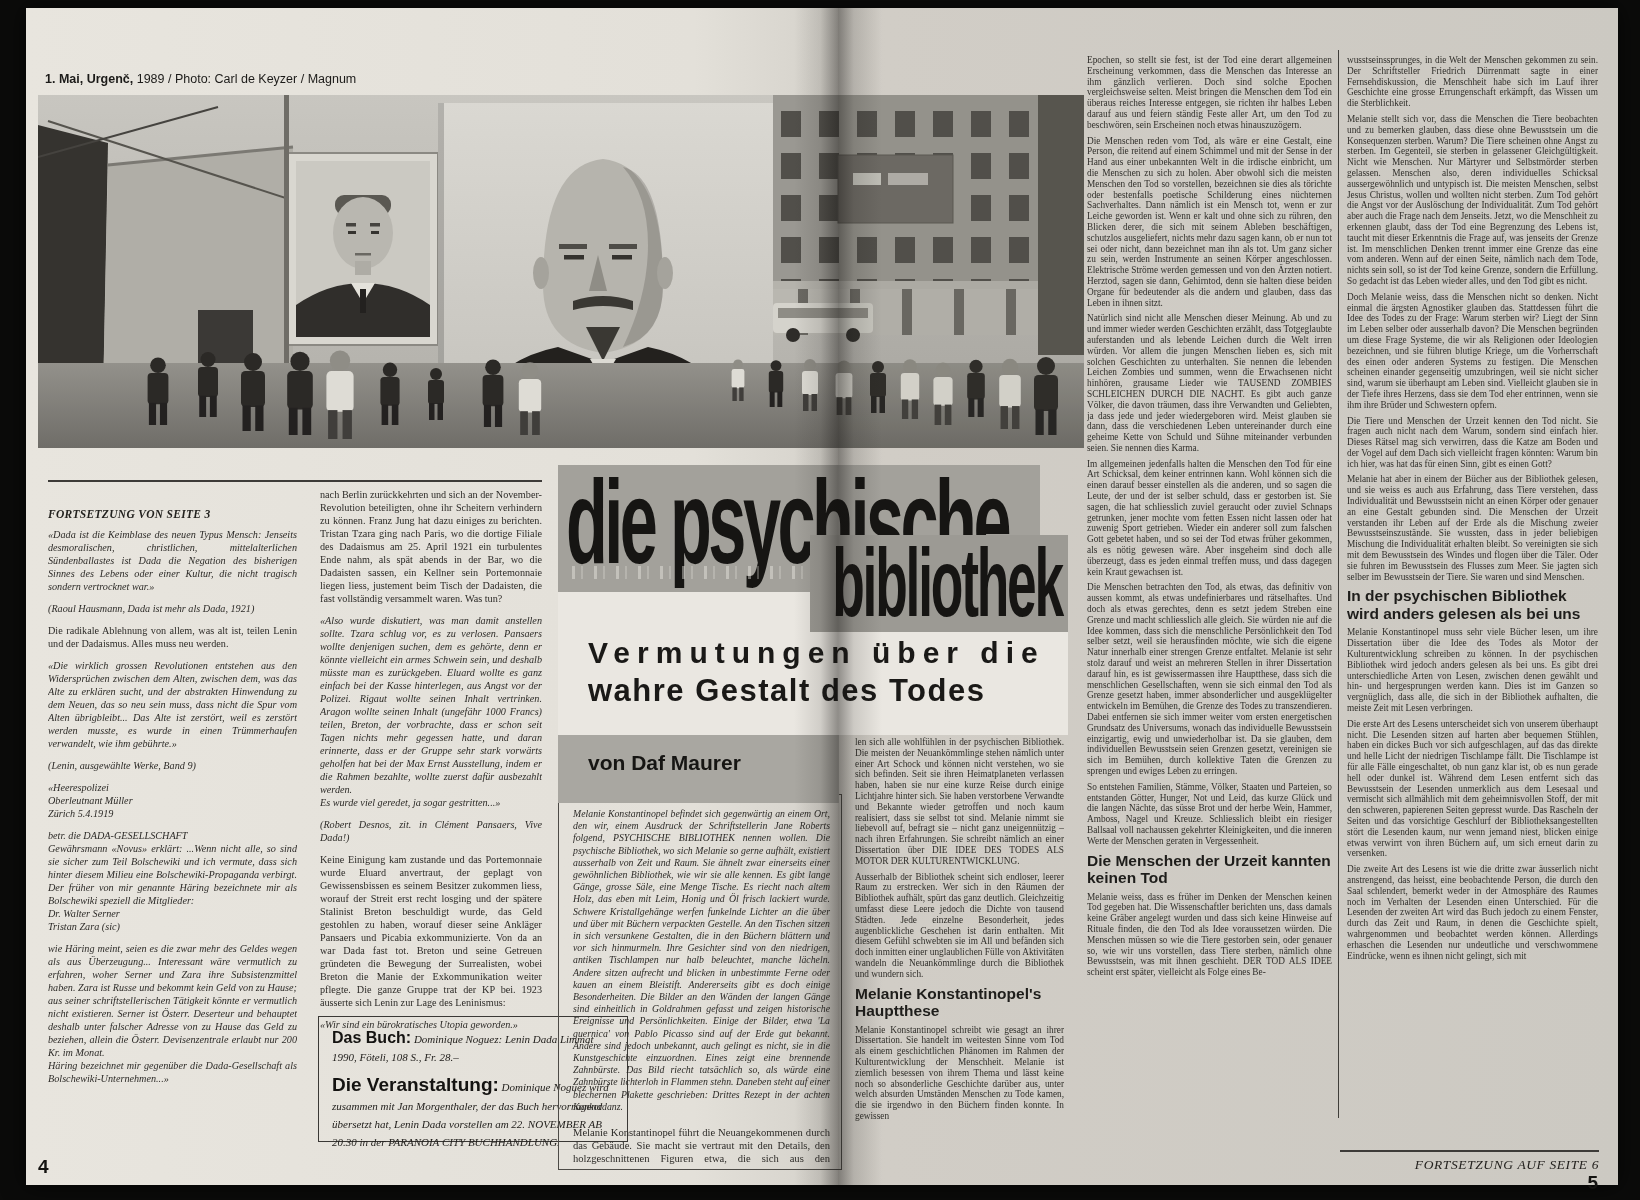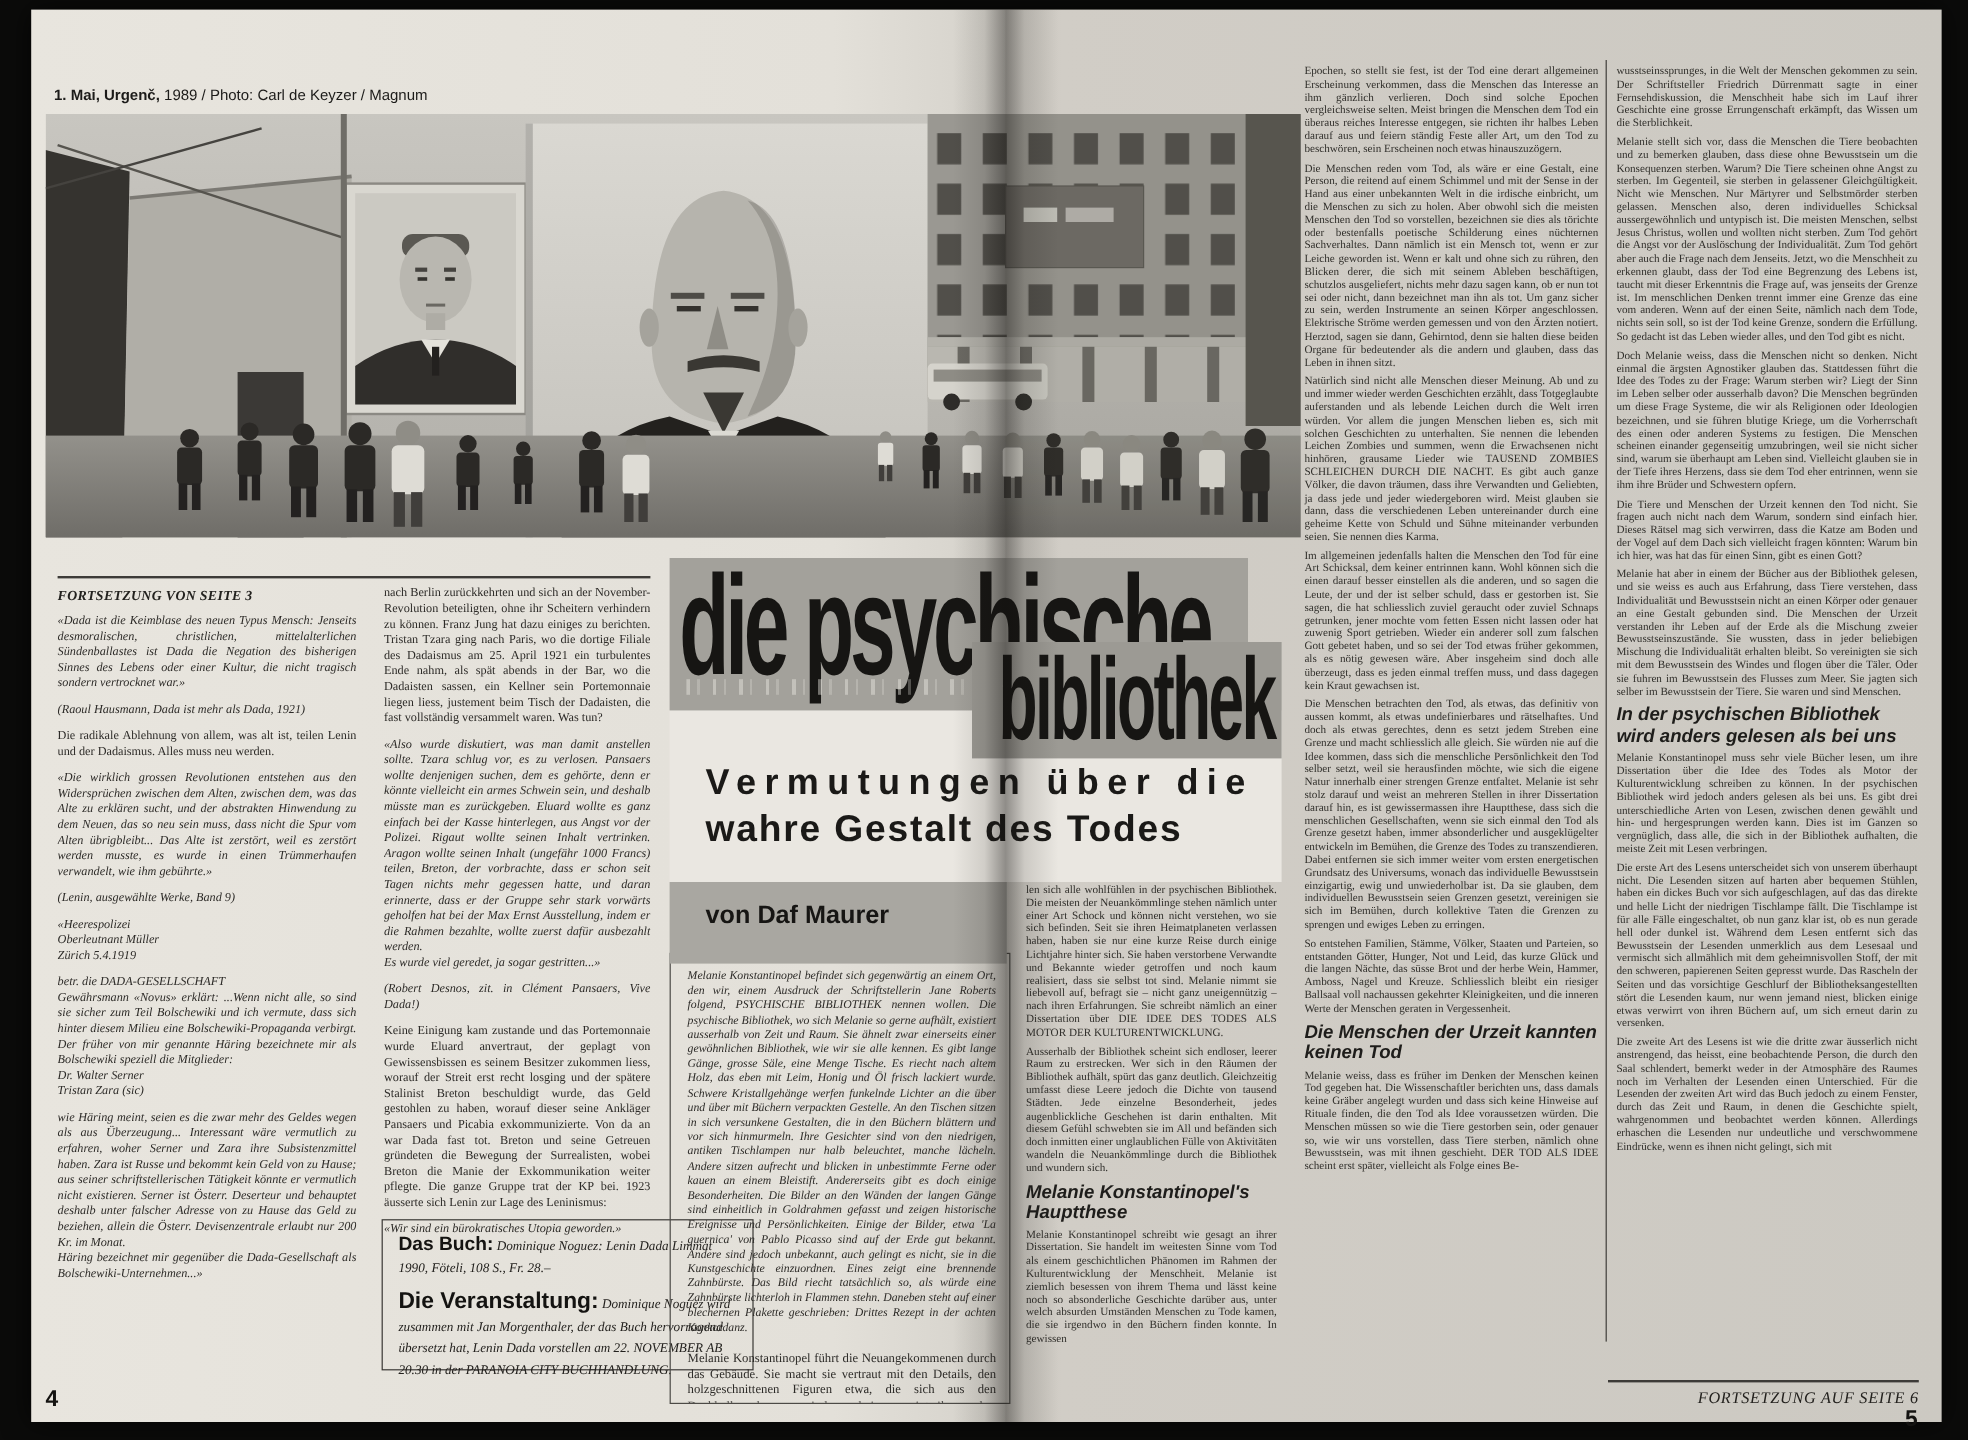--- a/index.html
+++ b/index.html
@@ -22,28 +22,28 @@
   .caption .b{font-weight:700;}
 
   .photo{position:absolute;left:12px;top:87px;width:1046px;height:353px;z-index:2;}
 
   .toprule{position:absolute;left:22px;top:472px;width:494px;height:1.5px;background:#3d3b38;z-index:3;}
 
   .col{position:absolute;text-align:justify;color:#2d2b28;overflow:hidden;z-index:3;}
   .para{margin:0 0 11px;}
   .para.i{font-style:italic;white-space:pre-line;}
   .para.h{font-family:"Liberation Sans",sans-serif;font-weight:700;font-size:15.5px;line-height:17.5px;
-          margin:11px 0 6px;color:#191816;text-align:left;font-style:italic;}
+          margin:11px 0 6px;color:#191816;text-align:left;}
   .colwide{font-size:10.2px;line-height:13px;}
   .colwide .para{margin:0 0 9px;}
   .coldense{font-size:9.3px;line-height:10.8px;}
   .coldense .para{margin:0 0 5px;}
   .kicker{font-style:italic;font-weight:700;font-size:11.5px;letter-spacing:.3px;margin:0 0 7px;color:#23221f;}
 
-  .col1{left:22px;top:483px;width:249px;height:676px;}
+  .col1{left:22px;top:500px;width:249px;height:676px;}
   .col2{left:294px;top:480px;width:222px;height:552px;}
 
   .bookbox{position:absolute;left:292px;top:988px;width:310px;height:126px;border:1.5px solid #3a3835;
            box-sizing:border-box;padding:12px 12px 6px 13px;z-index:3;color:#23211e;margin-top:20px;}
   .bb-lbl{font-family:"Liberation Sans",sans-serif;font-weight:700;color:#141311;}
   .bb-lbl.big{font-size:19px;}
   .bb-lbl.med{font-size:16px;}
   .bb-val{font-style:italic;font-size:11px;line-height:14px;}
   .bb-row{margin-bottom:9px;text-align:left;}
 

